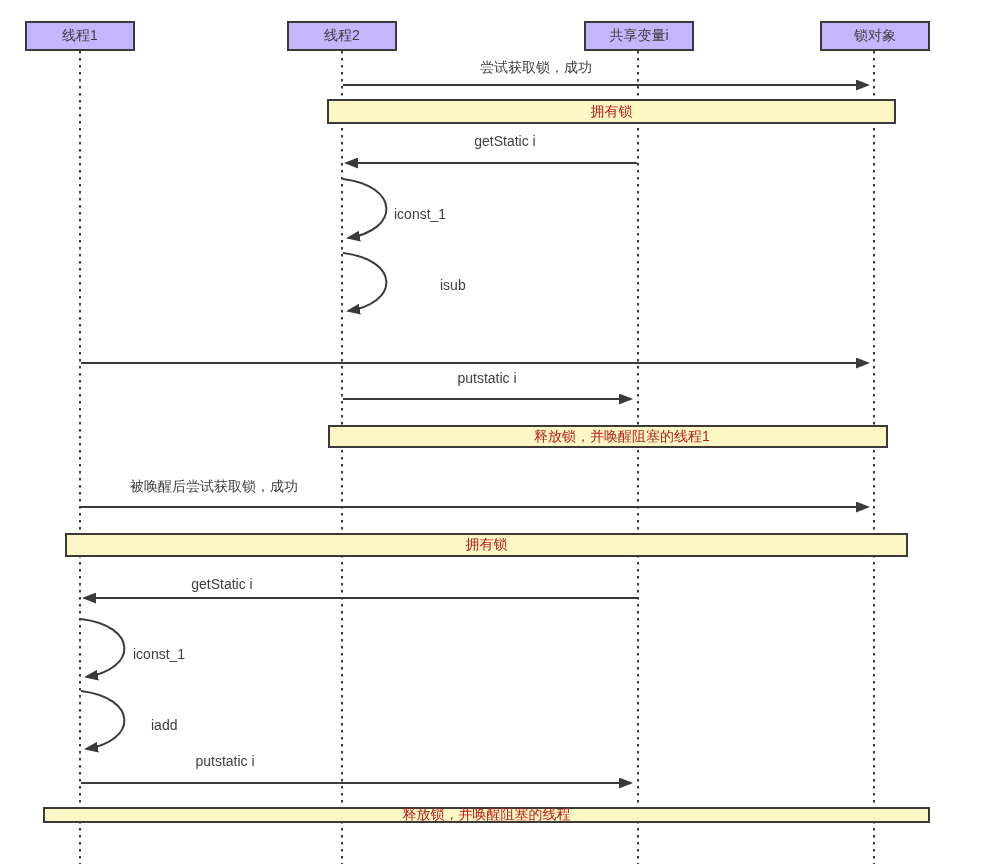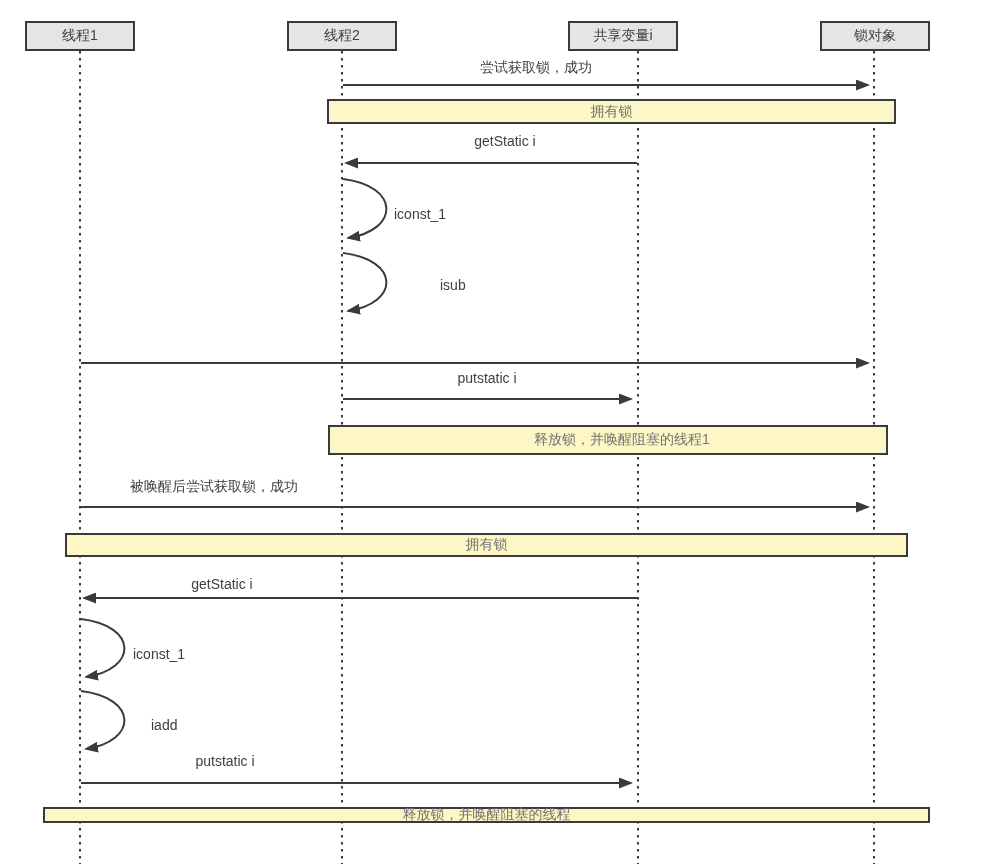--- a/index.html
+++ b/index.html
@@ -18,33 +18,33 @@
   }
   svg.layer { position: absolute; left: 0; top: 0; }
   .lifeline { stroke: var(--line); stroke-width: 2; stroke-dasharray: 2.5 4.5; }
   .msg-line { stroke: var(--line); stroke-width: 2; }
   .loop-path { stroke: var(--line); stroke-width: 2; fill: none; }
   .arrowhead { fill: var(--line); }
   .participant {
     position: absolute;
     width: 110px; height: 30px;
     border: 2.5px solid var(--line);
-    background: #e5e5e5;
+    background: #c4b5fd;
     box-sizing: border-box;
     display: flex; align-items: center; justify-content: center;
     font-size: 14px; color: var(--text);
     white-space: nowrap;
   }
   .state {
     position: absolute;
     border: 2.5px solid var(--line);
     background: var(--fill);
     box-sizing: border-box;
     display: flex; align-items: center; justify-content: center;
-    font-size: 14px; color: #737373;
+    font-size: 14px; color: #b91c1c;
     white-space: nowrap;
   }
   .msg-label {
     position: absolute;
     font-size: 14px; color: var(--text);
     white-space: nowrap;
     line-height: 17px;
   }
   .msg-label.centered { transform: translateX(-50%); }
 </style>
@@ -75,37 +75,37 @@
 
     <path class="loop-path" d="M343,179 C400,186 400,230 348,238" marker-end="url(#arrowhead)"></path>
     <path class="loop-path" d="M343,253 C400,260 400,303 348,311" marker-end="url(#arrowhead)"></path>
     <path class="loop-path" d="M81,619 C138,626 138,669 86,677" marker-end="url(#arrowhead)"></path>
     <path class="loop-path" d="M81,691 C138,698 138,741 86,749" marker-end="url(#arrowhead)"></path>
   </svg>
 
   <div class="state" style="left:327px; top:99px;  width:569px; height:25px;">
     <span>拥有锁</span>
   </div>
-  <div class="state" style="left:328px; top:425px; width:560px; height:30px;padding-left:28px;">
+  <div class="state" style="left:328px; top:425px; width:560px; height:23px;padding-left:28px;">
     <span>释放锁，并唤醒阻塞的线程1</span>
   </div>
   <div class="state" style="left:65px;  top:533px; width:843px; height:24px;">
     <span>拥有锁</span>
   </div>
   <div class="state" style="left:43px;  top:807px; width:887px; height:16px;">
     <span>释放锁，并唤醒阻塞的线程</span>
   </div>
 
   <div class="participant" style="left:25px;  top:21px;">
     <span>线程1</span>
   </div>
   <div class="participant" style="left:287px; top:21px;">
     <span>线程2</span>
   </div>
-  <div class="participant" style="left:568px; top:21px;justify-content:center;">
+  <div class="participant" style="left:584px; top:21px;justify-content:center;">
     <span>共享变量i</span>
   </div>
   <div class="participant" style="left:820px; top:21px;">
     <span>锁对象</span>
   </div>
 
   <div class="msg-label centered" style="left:536px; top:59px;">尝试获取锁，成功</div>
   <div class="msg-label centered" style="left:505px; top:133px;">getStatic i</div>
   <div class="msg-label" style="left:394px; top:206px;">iconst_1</div>
   <div class="msg-label" style="left:412px; top:277px;margin-left:28px;">isub</div>

